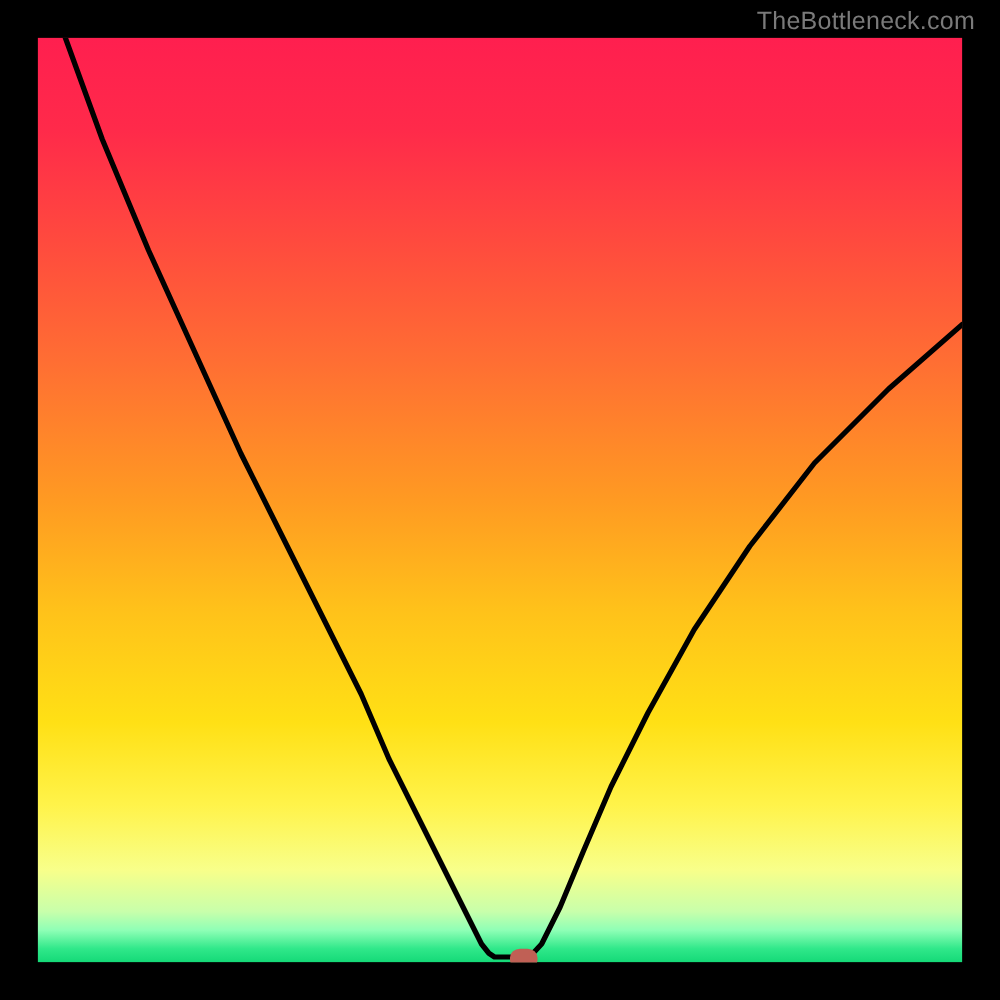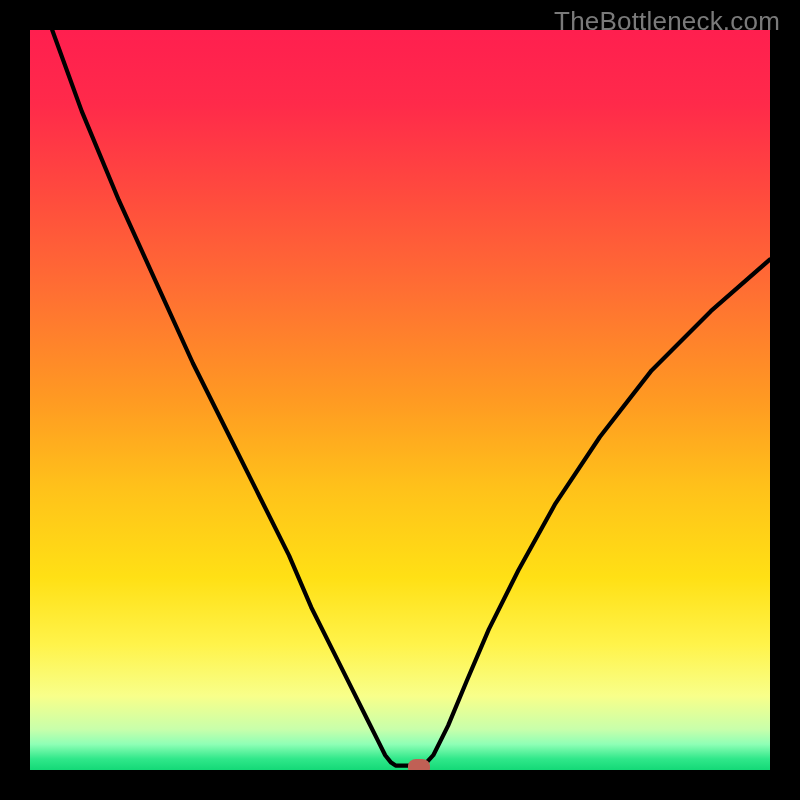--- a/index.html
+++ b/index.html
@@ -29,21 +29,21 @@
   }
   .gradient-bg {
     position: absolute;
     inset: 0;
   }
   .watermark {
     position: absolute;
     top: 6px;
     right: 20px;
     color: #7a7a7a;
-    font-size: 26px;
+    font-size: 20px;
     font-weight: 500;
     letter-spacing: 0.2px;
     user-select: none;
   }
   svg.curve {
     position: absolute;
     inset: 0;
   }
   .marker {
     position: absolute;

